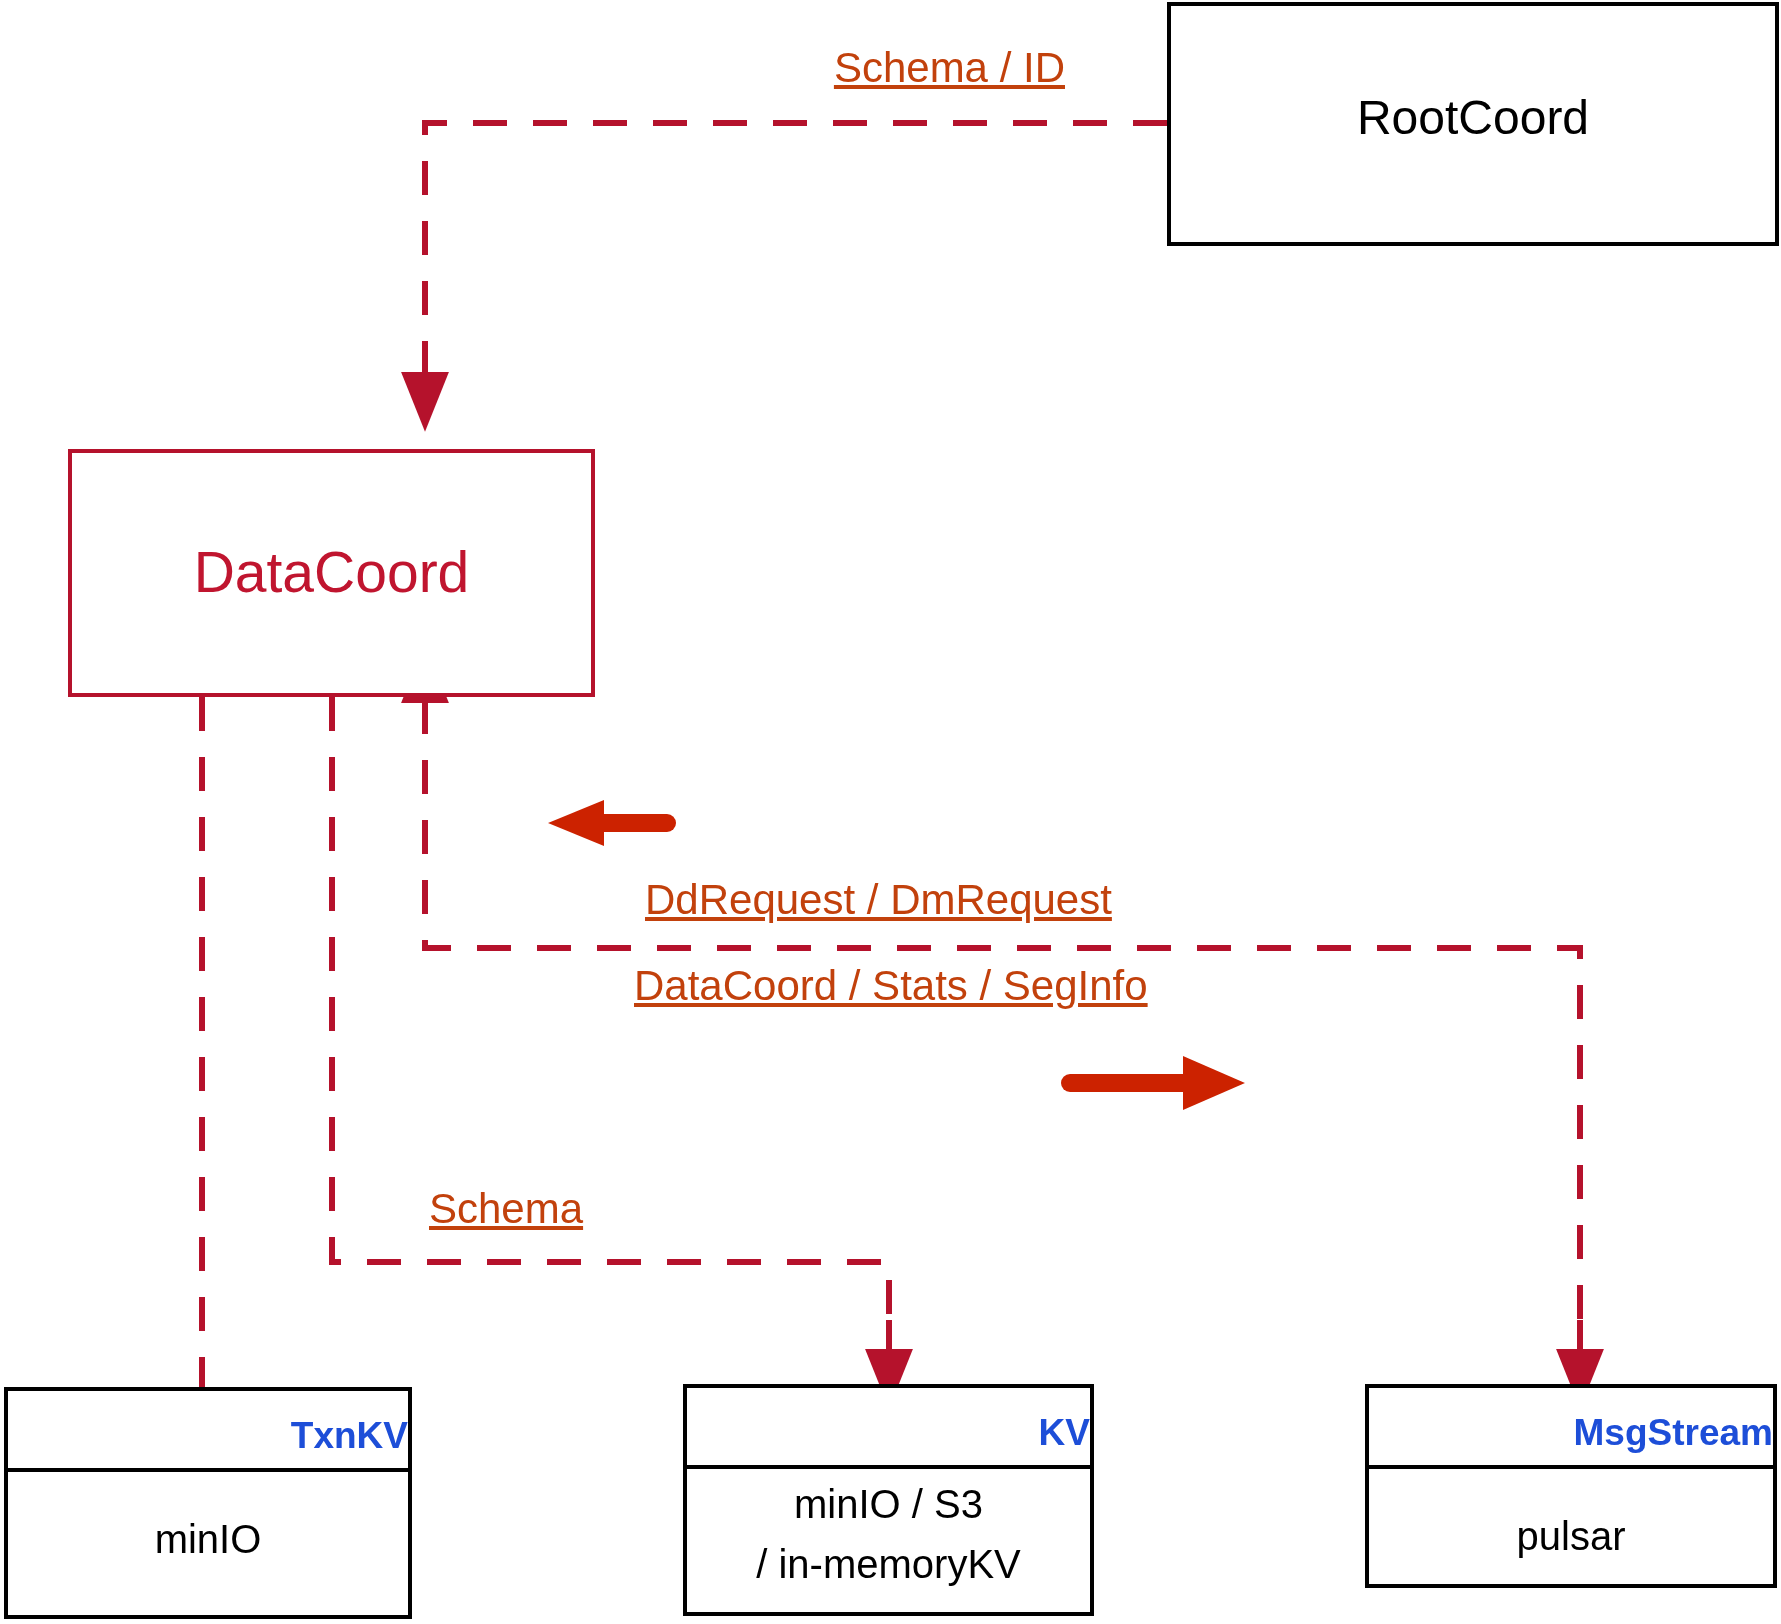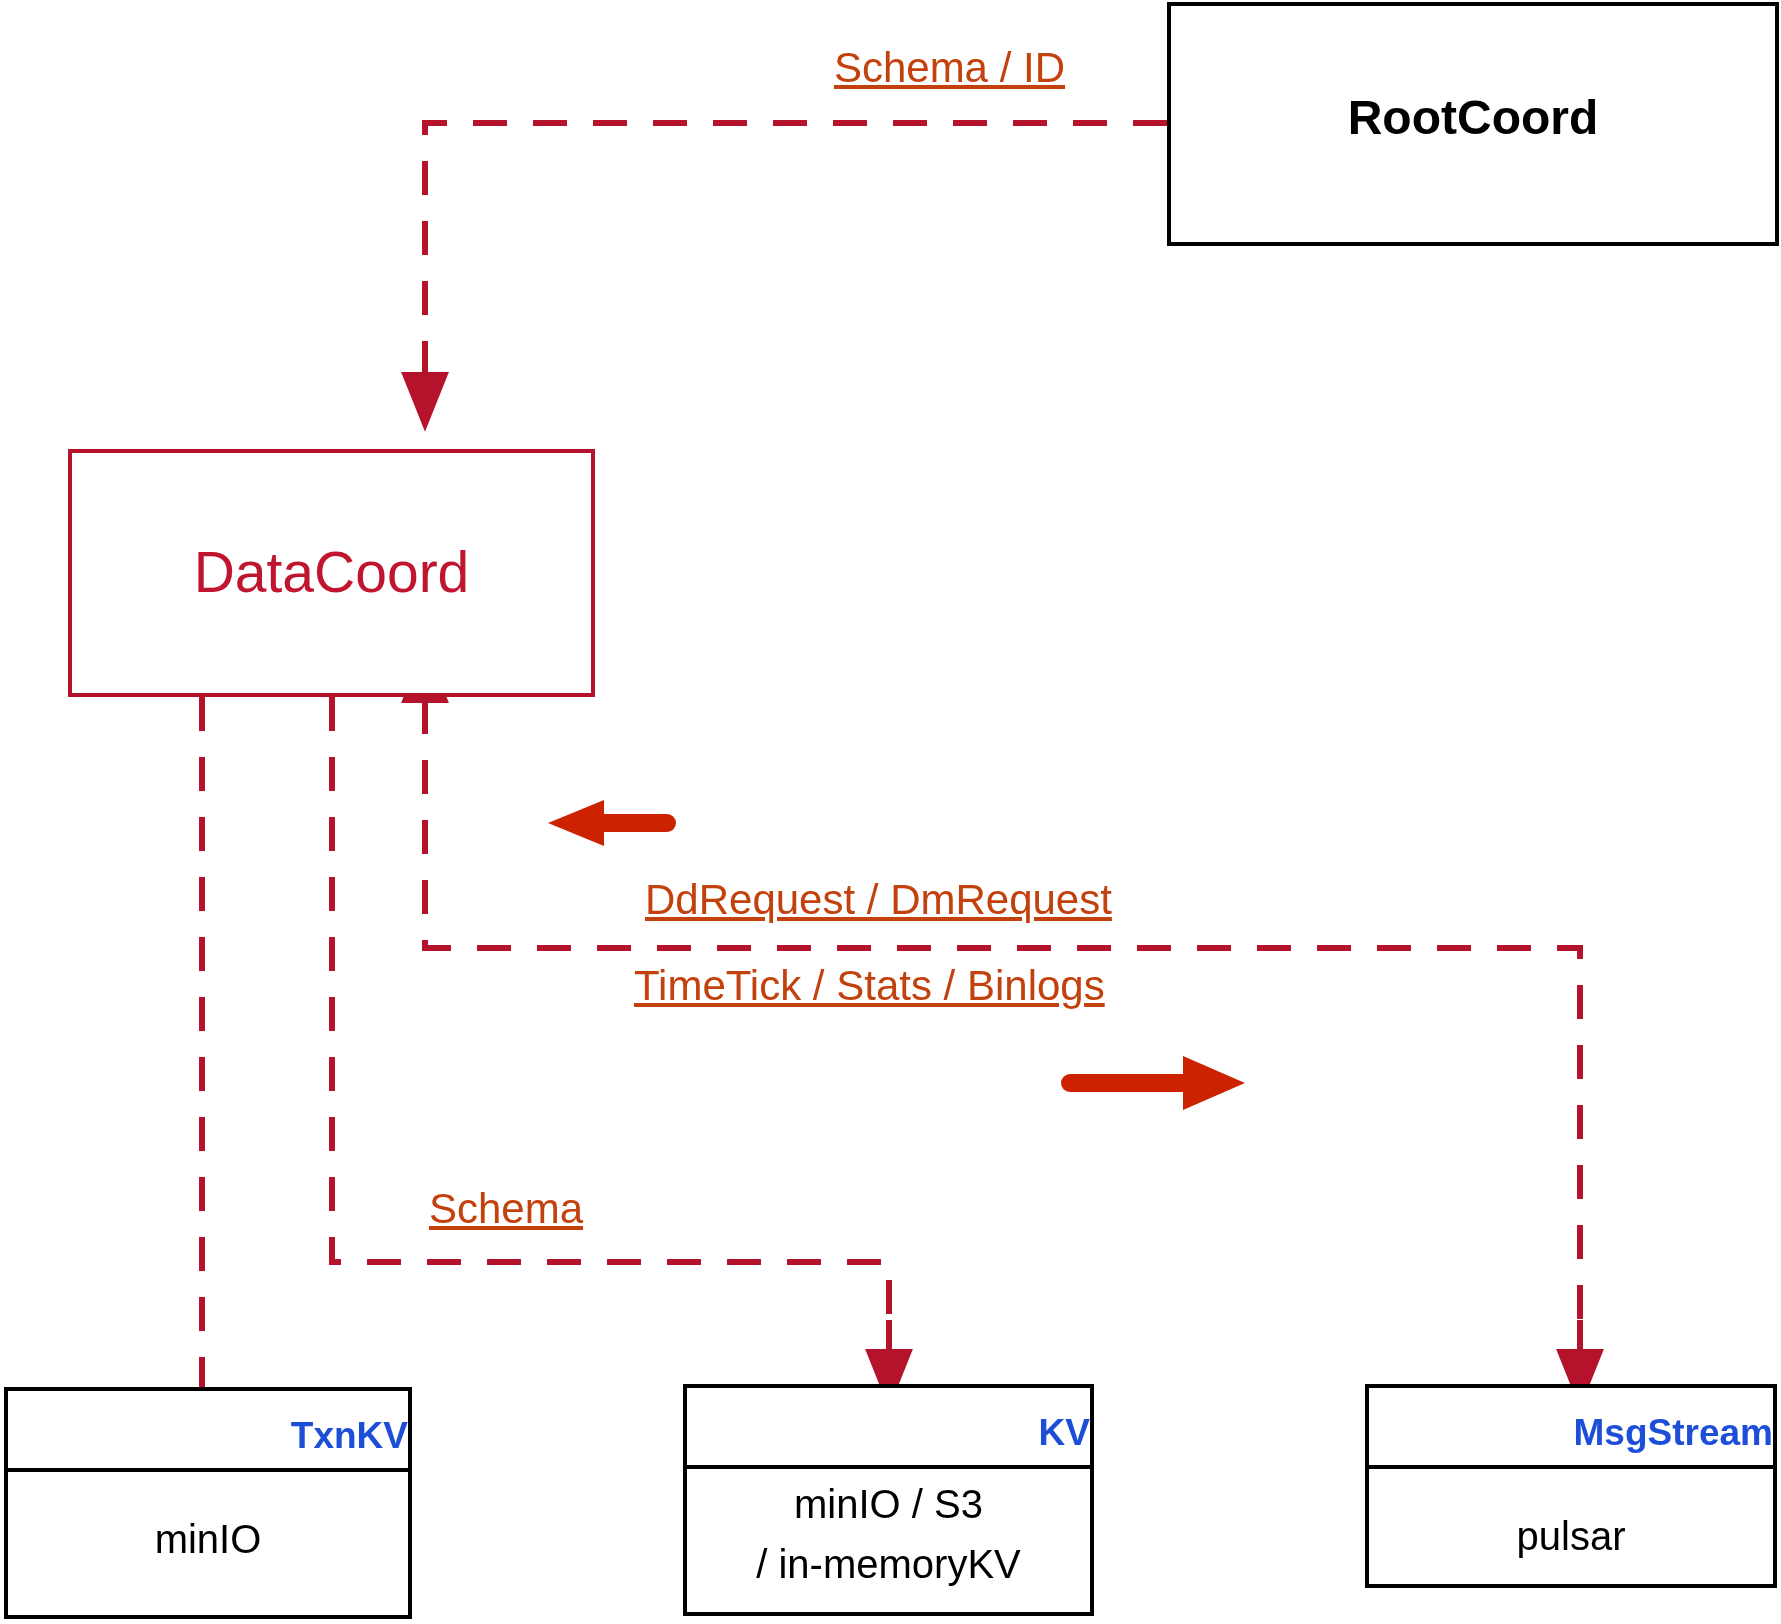--- a/index.html
+++ b/index.html
@@ -43,21 +43,21 @@
     font-weight: bold;
     font-size: 37px;
     color: #1d4ed8;
     white-space: nowrap;
   }
   .node-plain-title {
     position: absolute;
     left: 0;
     right: 0;
     text-align: center;
-    font-weight: bold;
+    font-weight: normal;
     font-size: 48px;
     color: #000000;
     white-space: nowrap;
   }
   .node-red-title {
     position: absolute;
     left: 0;
     right: 0;
     text-align: center;
     font-weight: normal;
@@ -161,17 +161,17 @@
   <div class="node node-black" style="left:1365px; top:1384px; width:412px; height:204px;">
     <div class="node-title" style="top:24px;">MsgStream</div>
     <div class="node-divider" style="top:77px;"></div>
     <div class="node-body" style="top:122px;">pulsar</div>
   </div>
 
   <div class="edge-label" style="left:425px; top:44px; width:640px;">Schema / ID</div>
 
   <div class="edge-label" style="left:645px; top:876px;">DdRequest / DmRequest</div>
 
-  <div class="edge-label" style="left:634px; top:962px;">TimeTick / Stats / Binlogs</div>
+  <div class="edge-label" style="left:634px; top:962px;">DataCoord / Stats / SegInfo</div>
 
   <div class="edge-label" style="left:429px; top:1185px;">Schema</div>
 
 </div>
 
 </body></html>

